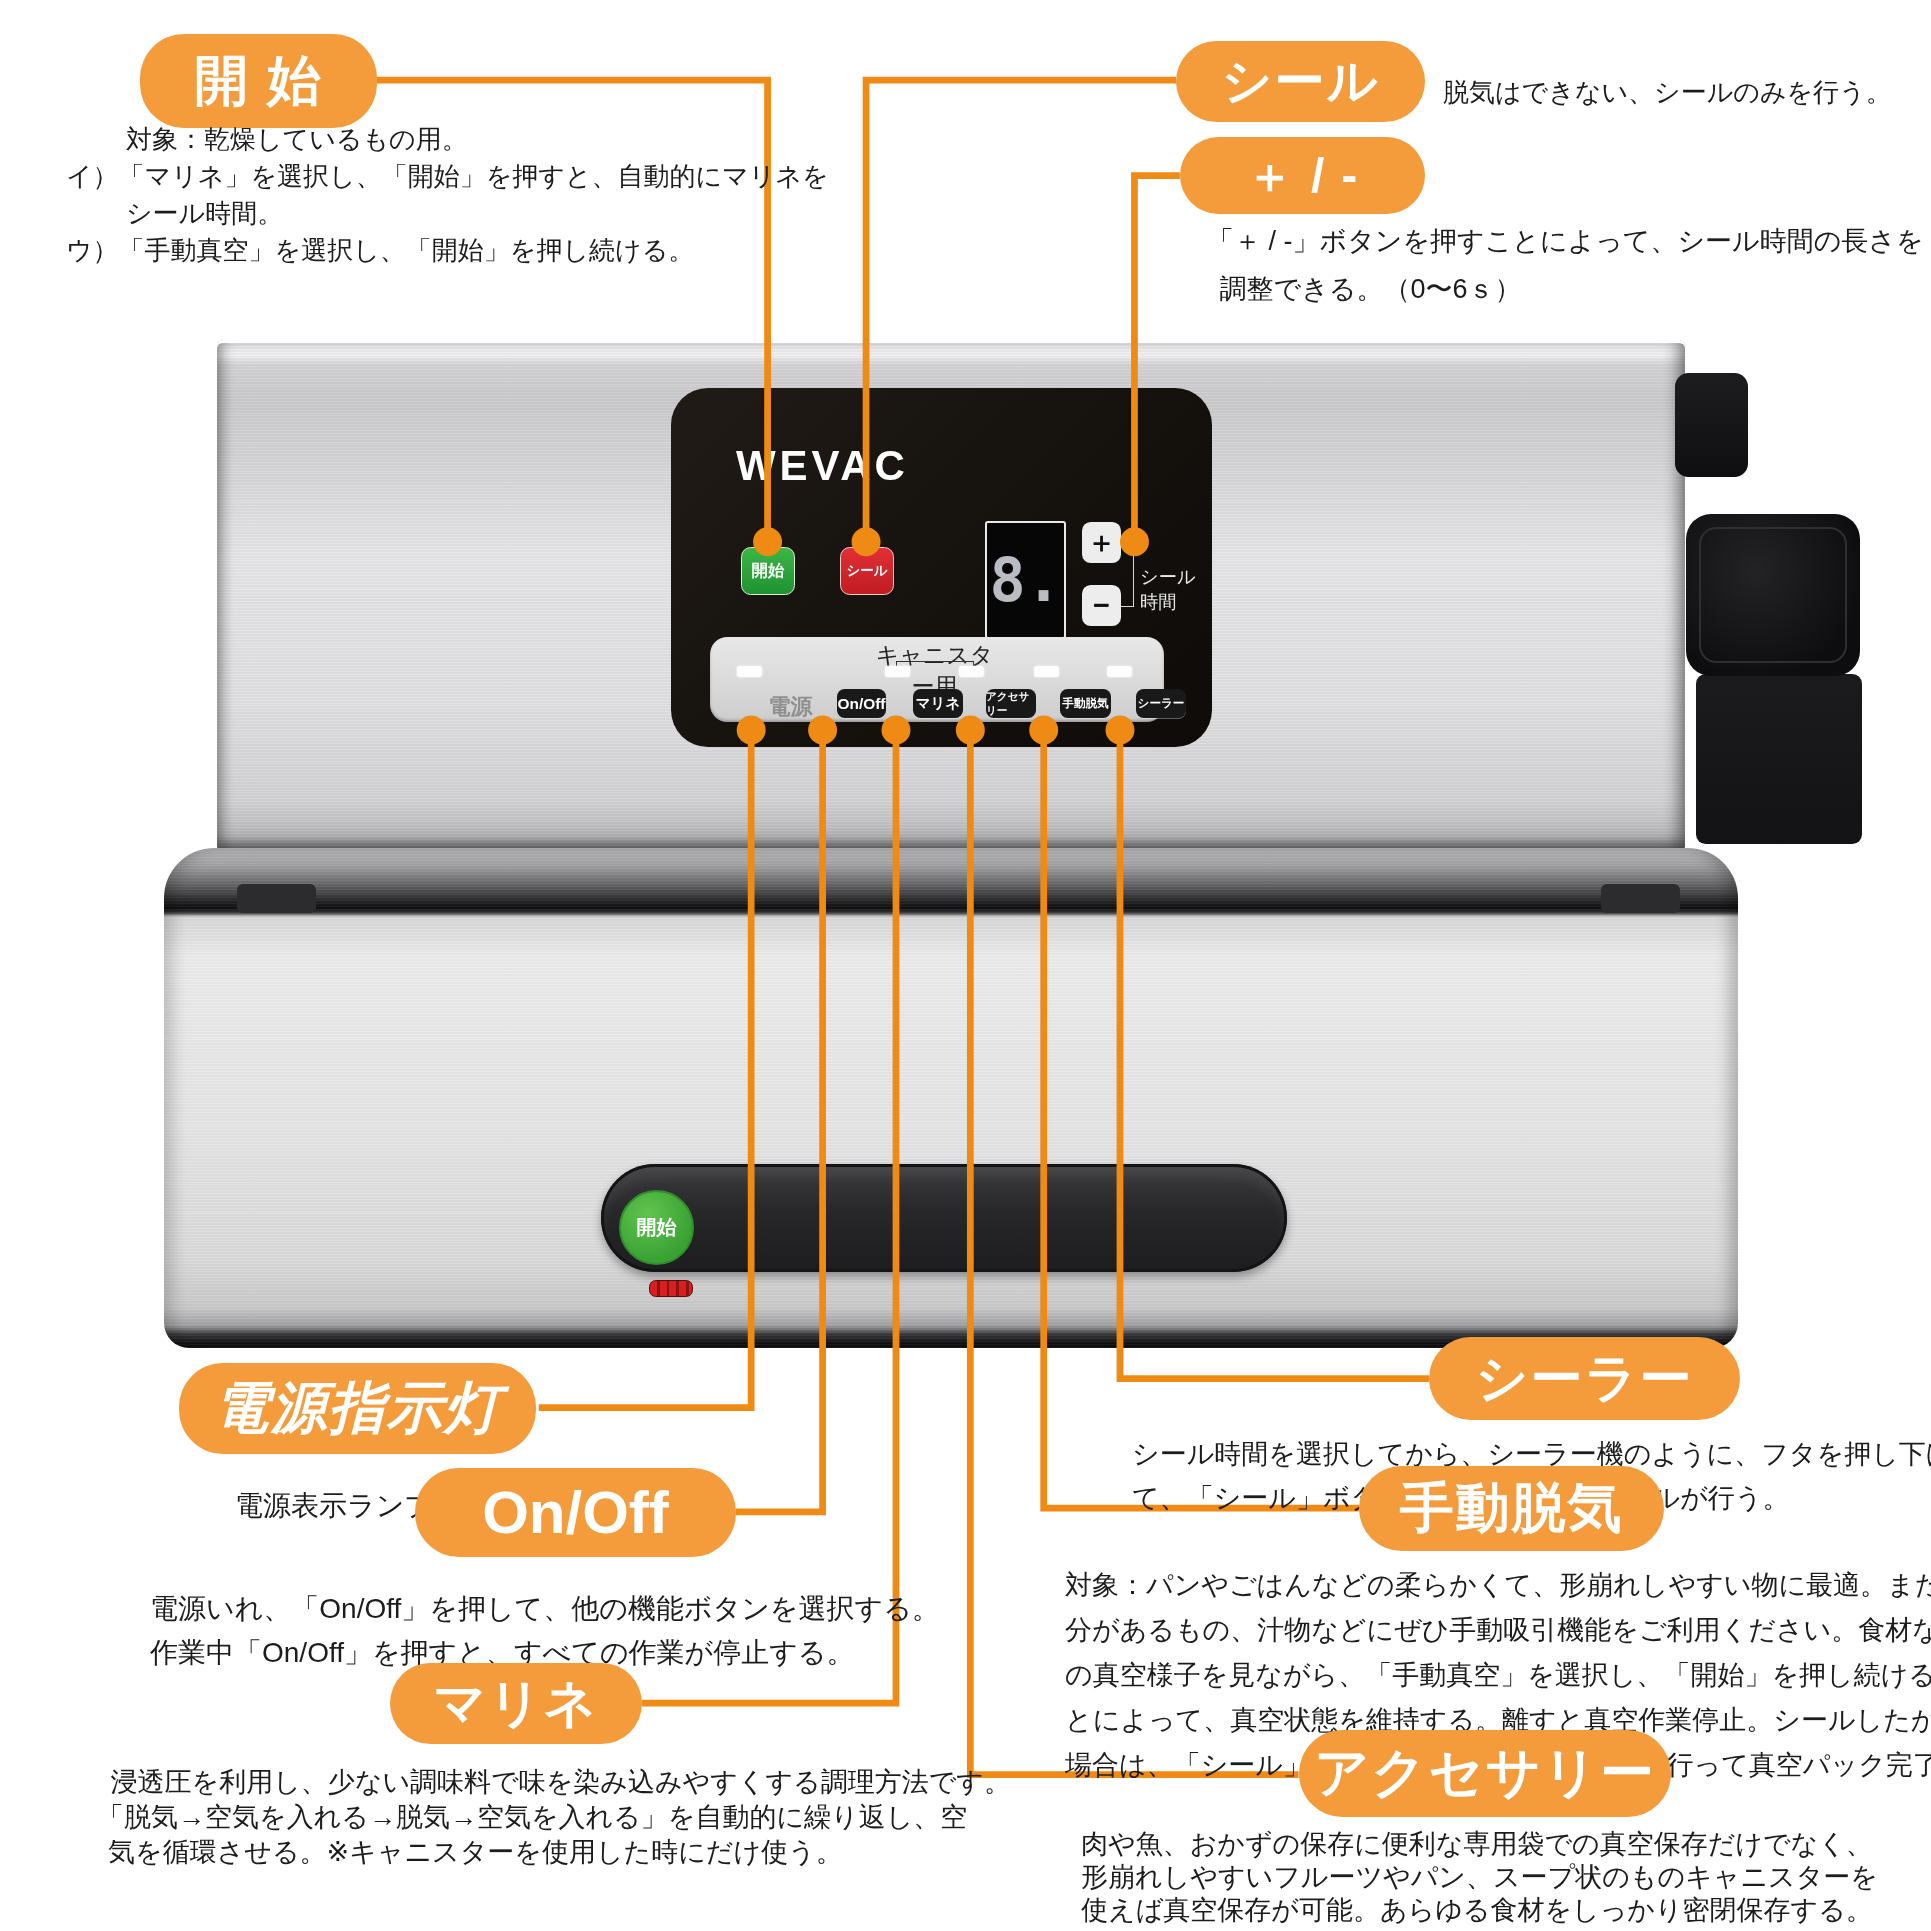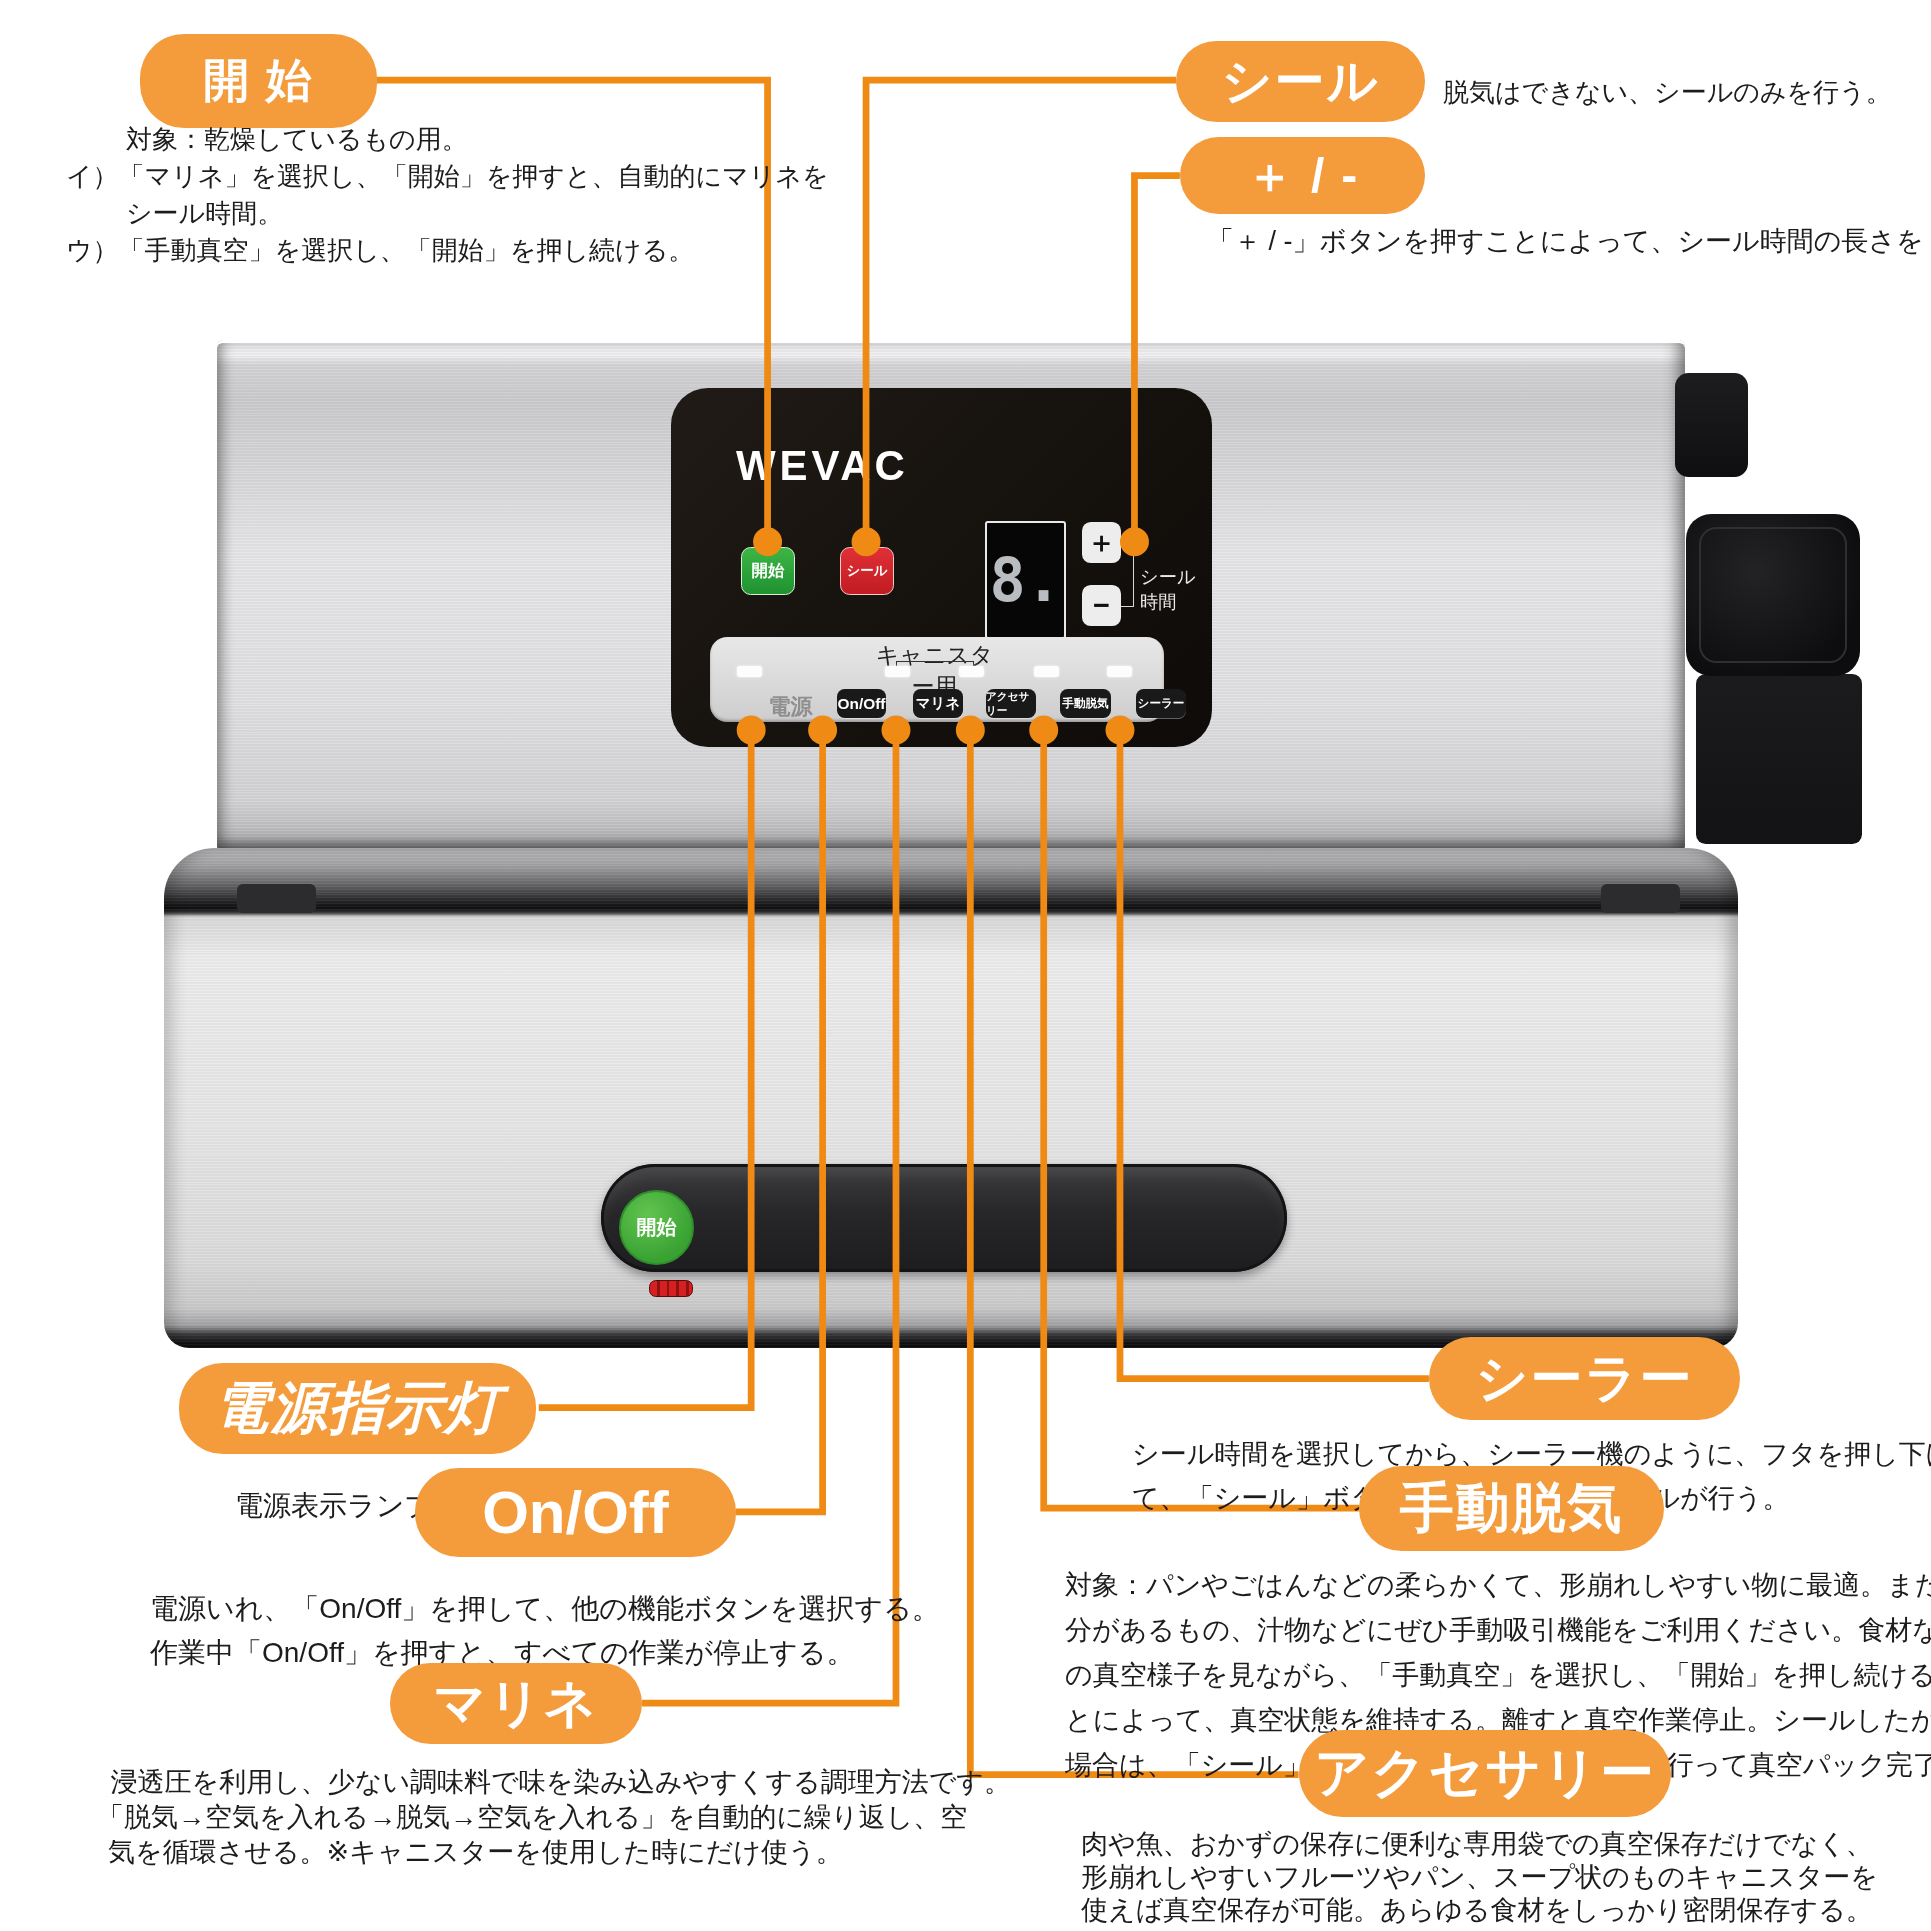--- a/index.html
+++ b/index.html
@@ -139,34 +139,35 @@
     <path d="M928 756 V1764 H665"></path>
       <circle cx="928" cy="756" r="15"></circle>
     <path d="M1005 756 V1838 H1345"></path>
       <circle cx="1005" cy="756" r="15"></circle>
     <path d="M1081 756 V1562 H1408"></path>
       <circle cx="1081" cy="756" r="15"></circle>
     <path d="M1160 756 V1428 H1480"></path>
       <circle cx="1160" cy="756" r="15"></circle>
   </svg>
 
-  <div class="badge" style="left:140px;top:34px;width:237px;height:94px;font-size:46px;">開 始</div>
+  <div class="badge" style="left:140px;top:34px;width:237px;height:94px;font-size:54px;">開 始</div>
   <div class="note" style="left:66px;top:126px;font-size:26px;">
     <div class="ln" style="height:37px;margin-left:60px;">対象：乾燥しているもの用。</div>
     <div class="ln" style="height:37px;">イ）「マリネ」を選択し、「開始」を押すと、自動的にマリネを</div>
     <div class="ln" style="height:37px;margin-left:60px;">シール時間。</div>
     <div class="ln" style="height:37px;">ウ）「手動真空」を選択し、「開始」を押し続ける。</div>
   </div>
 
   <div class="badge" style="left:1176px;top:41px;width:249px;height:81px;font-size:50px;">シール</div>
   <div class="note" style="left:1443px;top:75px;font-size:26px;">脱気はできない、シールのみを行う。</div>
 
   <div class="badge" style="left:1180px;top:137px;width:245px;height:77px;font-size:48px;">＋ / -</div>
   <div class="note" style="left:1207px;top:228px;font-size:27px;">
     <div class="ln" style="height:48px;">「＋ / -」ボタンを押すことによって、シール時間の長さを</div>
+    <div class="ln" style="height:48px;margin-left:12.6px;">調整できる。（0〜6ｓ）</div>
   </div>
 
   <div class="badge" style="left:179px;top:1363px;width:357px;height:91px;font-size:56px;font-style:italic;">電源指示灯</div>
   <div class="note" style="left:235px;top:1487px;font-size:28px;">電源表示ランプ。</div>
 
   <div class="badge" style="left:415px;top:1468px;width:321px;height:89px;font-size:60px;letter-spacing:0;">On/Off</div>
   <div class="note" style="left:150px;top:1595px;font-size:28px;">
     <div class="ln" style="height:44px;">電源いれ、「On/Off」を押して、他の機能ボタンを選択する。</div>
     <div class="ln" style="height:44px;">作業中「On/Off」を押すと、すべての作業が停止する。</div>
   </div>

